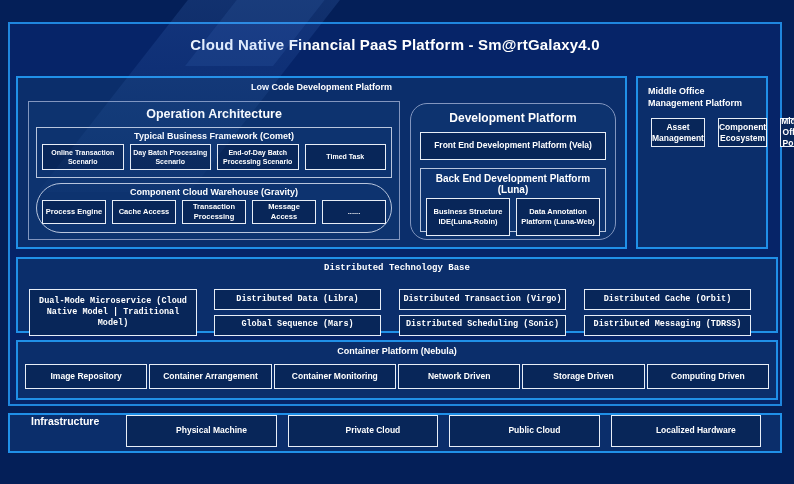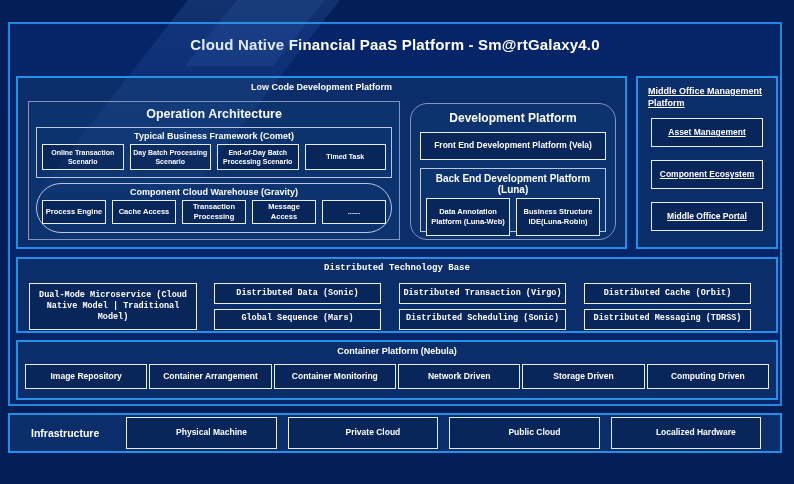--- a/index.html
+++ b/index.html
@@ -23,21 +23,21 @@
   }
   .main-title {
     text-align: center; padding-top: 12px;
     font-size: 15px; font-weight: bold; letter-spacing: 0.2px;
   }
 
   .section { position: absolute; border: 2px solid #2090e8; background: #0b2e6b; }
   .section-label { text-align: center; padding-top: 4px; font-size: 9px; font-weight: bold; }
 
   .low-code   { left: 6px;   top: 52px;  width: 611px; height: 173px; }
-  .mid-office { left: 626px; top: 52px;  width: 142px; height: 173px; text-decoration: underline; }
+  .mid-office { left: 626px; top: 52px;  width: 132px; height: 173px; }
   .distributed{ left: 6px;   top: 233px; width: 762px; height: 76px; font-family: Liberation Mono, monospace; }
   .container-p{ left: 6px;   top: 316px; width: 762px; height: 60px; }
 
   .subbox { position: absolute; border: 1px solid #8296bf; background: #0d336f; }
   .op-arch { left: 10px; top: 23px; width: 372px; height: 139px; }
   .dev-platform { left: 392px; top: 25px; width: 206px; height: 137px; border-radius: 17px; }
   .subbox-title { text-align: center; font-weight: bold; }
   .op-arch .subbox-title { padding-top: 5px; font-size: 12.5px; }
   .dev-platform .subbox-title { padding-top: 7px; font-size: 12px; }
 
@@ -55,35 +55,35 @@
   .leaf-row .leaf { flex: 1; }
   .comet .leaf { height: 26px; font-size: 7px; padding: 0 2px; }
   .gravity .leaf { height: 24px; font-size: 7.5px; padding: 0 2px; }
 
   .vela { position: absolute; left: 9px; top: 28px; right: 9px; height: 28px; font-size: 8.5px; }
   .luna { left: 9px; top: 64px; right: 9px; height: 64px; }
   .luna .group-title { padding-top: 4px; font-size: 10px; }
   .luna .leaf { height: 38px; font-size: 7.5px; padding: 0 4px; }
 
   .mo-title { padding: 7px 8px 0 10px; font-size: 9px; font-weight: bold; line-height: 1.35; }
-  .mo-col { display: flex; flex-direction: column; gap: 13px; padding: 9px 13px 0; }
+  .mo-col { display: flex; flex-direction: row; gap: 13px; padding: 9px 13px 0; }
   .mo-col .leaf { height: 29px; font-size: 8.5px; }
 
-  .dist-body { display: flex; gap: 17px; padding: 0 25px 0 11px; margin-top: 10px; }
+  .dist-body { display: flex; gap: 17px; padding: 0 25px 0 11px; margin-top: 16px; }
   .dual-mode { width: 168px; height: 47px; font-size: 8.5px; padding: 2px 8px; }
   .dist-grid { flex: 1; display: grid; grid-template-columns: repeat(3, 1fr); gap: 4px 18px; }
   .dist-grid .leaf { height: 21px; font-size: 8.5px; }
 
   .cp-row { margin-top: 8px; padding: 0 7px; gap: 2px; }
   .cp-row .leaf { height: 25px; font-size: 8.5px; }
 
   .infrastructure {
     position: absolute; left: 8px; top: 413px; width: 774px; height: 40px;
     border: 2px solid #2090e8; background: #0b2e6b;
-    display: flex; align-items: center;
+    display: flex; 
   }
   .infra-label { margin-left: 21px; font-size: 10.5px; font-weight: bold; white-space: nowrap; }
   .infra-row { flex: 1; display: flex; gap: 11px; margin: 0 19px 0 27px; }
   .infra-row .leaf { flex: 1; height: 32px; font-size: 8.5px; padding-left: 20px; }
 </style>
 </head>
 <body>
 
 <div class="streak s1"></div>
 <div class="streak s2"></div>
@@ -118,42 +118,42 @@
         </div>
       </div>
     </div>
 
     <div class="subbox dev-platform">
       <div class="subbox-title">Development Platform</div>
       <div class="leaf vela">Front End Development Platform (Vela)</div>
       <div class="group luna">
         <div class="group-title">Back End Development Platform (Luna)</div>
         <div class="leaf-row">
+          <div class="leaf">Business Structure IDE(Luna-Robin)</div>
           <div class="leaf">Data Annotation Platform (Luna-Web)</div>
-          <div class="leaf">Business Structure IDE(Luna-Robin)</div>
         </div>
       </div>
     </div>
   </div>
 
   <div class="section mid-office">
     <div class="mo-title">Middle Office Management Platform</div>
     <div class="mo-col">
       <div class="leaf">Asset Management</div>
       <div class="leaf">Component Ecosystem</div>
       <div class="leaf">Middle Office Portal</div>
     </div>
   </div>
 
   <div class="section distributed">
     <div class="section-label">Distributed Technology Base</div>
     <div class="dist-body">
       <div class="leaf dual-mode">Dual-Mode Microservice (Cloud Native Model | Traditional Model)</div>
       <div class="dist-grid">
-        <div class="leaf">Distributed Data (Sonic)</div>
+        <div class="leaf">Distributed Data (Libra)</div>
         <div class="leaf">Distributed Transaction (Virgo)</div>
         <div class="leaf">Distributed Cache (Orbit)</div>
         <div class="leaf">Global Sequence (Mars)</div>
         <div class="leaf">Distributed Scheduling (Sonic)</div>
         <div class="leaf">Distributed Messaging (TDRSS)</div>
       </div>
     </div>
   </div>
 
   <div class="section container-p">

